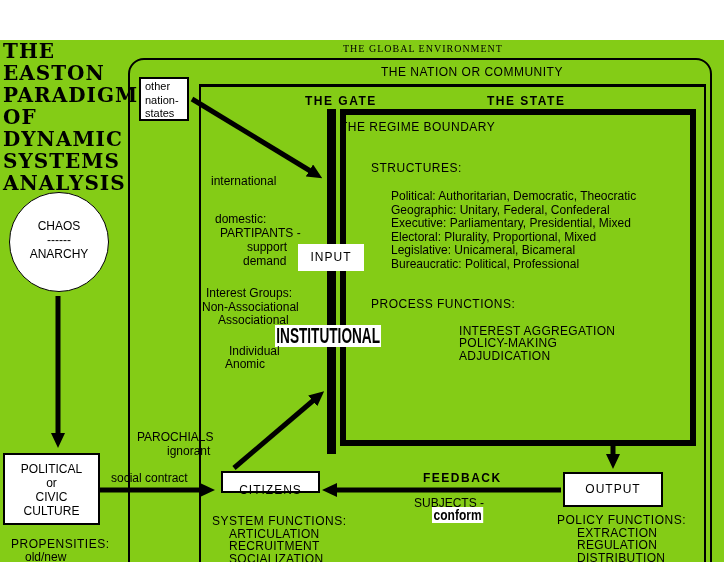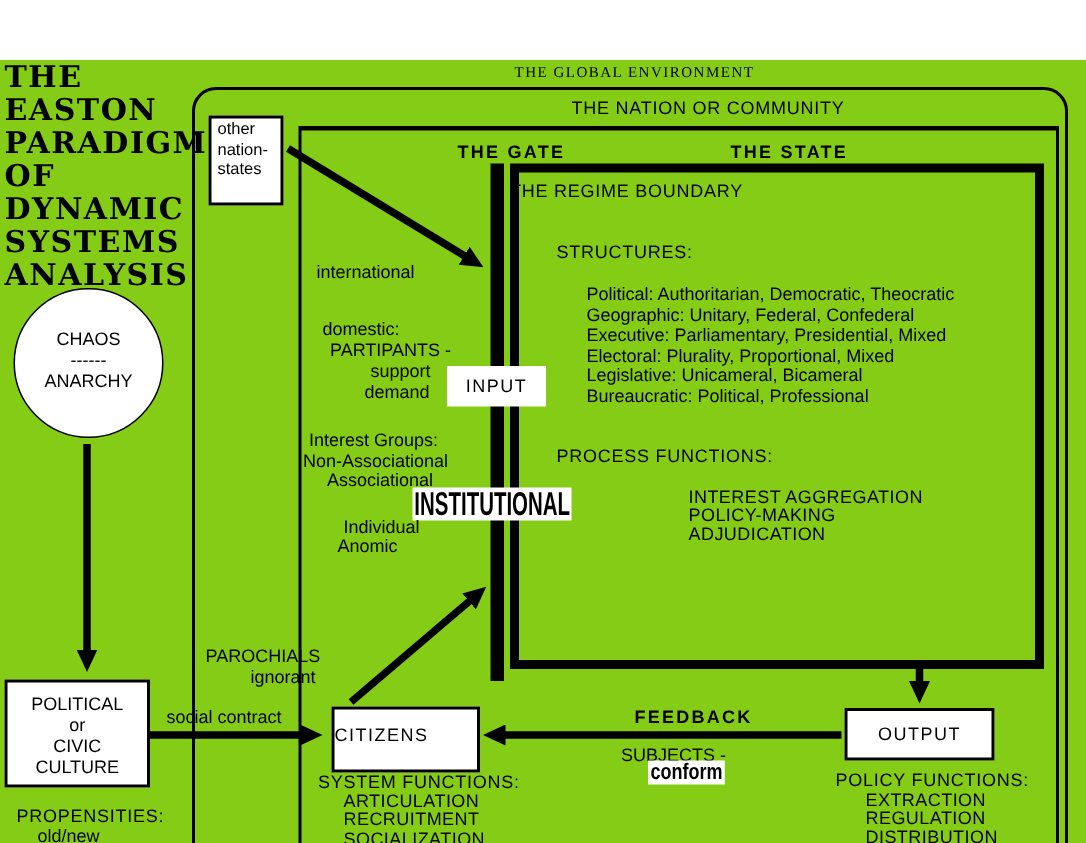--- a/index.html
+++ b/index.html
@@ -31,42 +31,42 @@
     box-sizing:border-box;text-align:center;padding-top:7px;z-index:3;background:#fff;
   }
   .culture-box div{font:12px/14px "Liberation Sans",sans-serif;}
 
   .genv-rect{left:128px;top:18px;width:584px;height:535px;border-radius:16px;}
   .nation-rect{left:199px;top:44px;width:507px;height:497px;border-width:3px 2px;}
   .regime-rect{left:340px;top:69px;width:356px;height:337px;border-width:6px;}
   .gate-bar{position:absolute;left:327px;top:69px;width:9px;height:345px;background:#000;z-index:1;}
 
   .other-box{
-    position:absolute;left:139px;top:37px;width:50px;height:60px;border:2px solid #000;
+    position:absolute;left:139px;top:37px;width:50px;height:44px;border:2px solid #000;
     box-sizing:border-box;padding:1px 0 0 4px;z-index:3;background:#fff;
   }
   .other-box div{font:11px/13.5px "Liberation Sans",sans-serif;white-space:nowrap;}
 
   .genv-label{left:343px;top:2px;font-family:"Liberation Serif",serif;font-size:10px;letter-spacing:1px;}
   .regime-boundary{left:340px;top:80px;width:356px;letter-spacing:0.5px;}
 
   .input-patch{
     position:absolute;left:298px;top:204px;width:66px;height:27px;background:#fff;z-index:3;
     text-align:center;font:12px/27px "Liberation Sans",sans-serif;letter-spacing:1px;
   }
   .cond{
     position:absolute;z-index:3;background:#fff;font-weight:bold;
     transform-origin:left center;white-space:nowrap;padding:0 2px;
   }
   .institutional{left:275px;top:285px;font-size:22px;line-height:22px;transform:scaleX(0.62);}
   .conform{left:432px;top:467px;font-size:15px;line-height:16px;transform:scaleX(0.8);}
 
   .citizens-box{
-    position:absolute;left:221px;top:431px;width:99px;height:44px;border:2px solid #000;
-    box-sizing:border-box;text-align:left;font:12px/34px "Liberation Sans",sans-serif;
+    position:absolute;left:221px;top:431px;width:99px;height:22px;border:2px solid #000;
+    box-sizing:border-box;text-align:center;font:12px/34px "Liberation Sans",sans-serif;
     letter-spacing:1px;z-index:3;background:#fff;
   }
   .output-box{
     position:absolute;left:563px;top:432px;width:100px;height:35px;border:2px solid #000;
     box-sizing:border-box;text-align:center;font:12px/31px "Liberation Sans",sans-serif;
     letter-spacing:1px;z-index:3;background:#fff;
   }
 </style>
 </head>
 <body>

